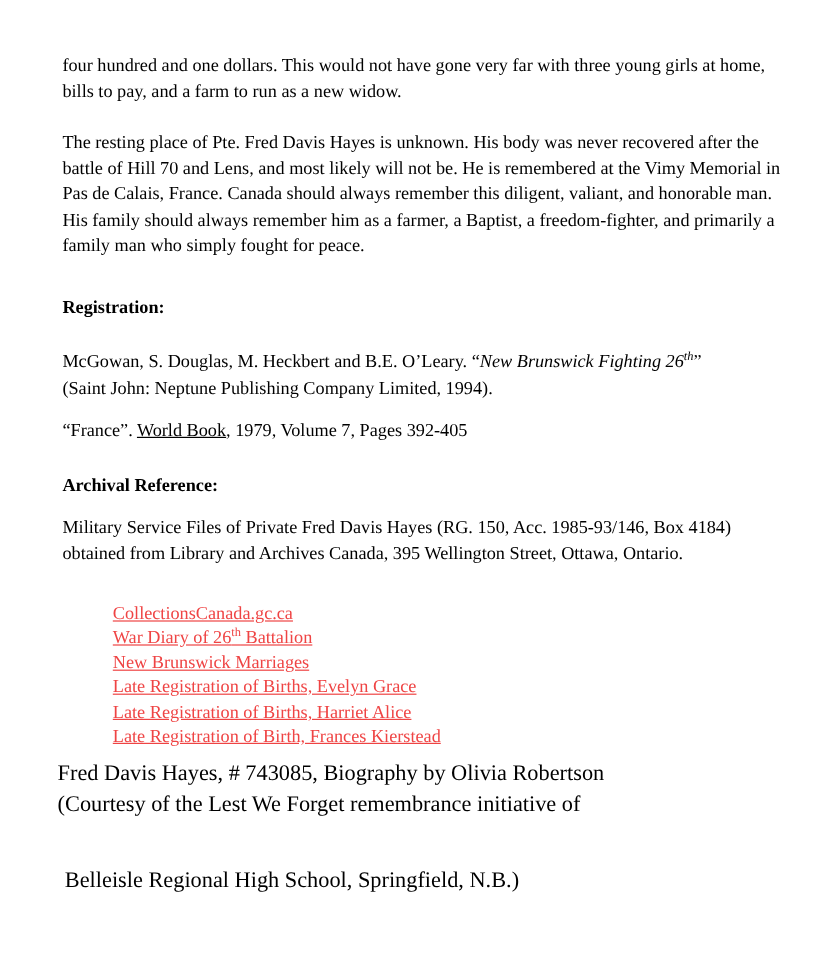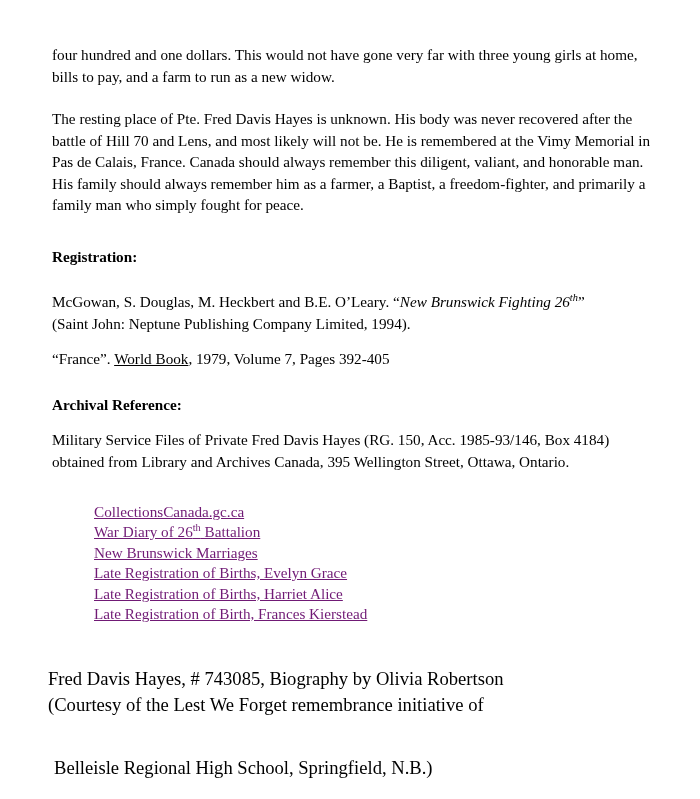--- a/index.html
+++ b/index.html
@@ -55,34 +55,34 @@
     font-size: 0.68em;
     vertical-align: super;
     line-height: 0;
   }
   .links {
     margin-top: 6px;
     padding-left: 42px;
   }
   .links a {
     display: inline-block;
-    color: #701a75;
+    color: #ef4444;
     text-decoration: underline;
     font-size: 15.2px;
     line-height: 20.4px;
     cursor: pointer;
   }
   .link-row {
     line-height: 20.4px;
     white-space: nowrap;
   }
   .footer-block {
     position: absolute;
     left: 48px;
-    top: 666px;
+    top: 632px;
     width: 610px;
     font-size: 18.6px;
     line-height: 25.5px;
   }
   .footer-line { white-space: nowrap; }
   .footer-line.indent { padding-left: 6px; margin-top: 38px; }
 </style>
 </head>
 <body>
 

